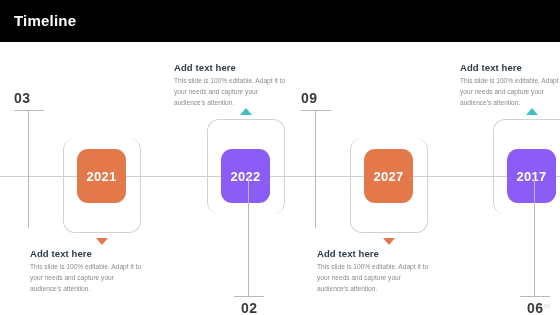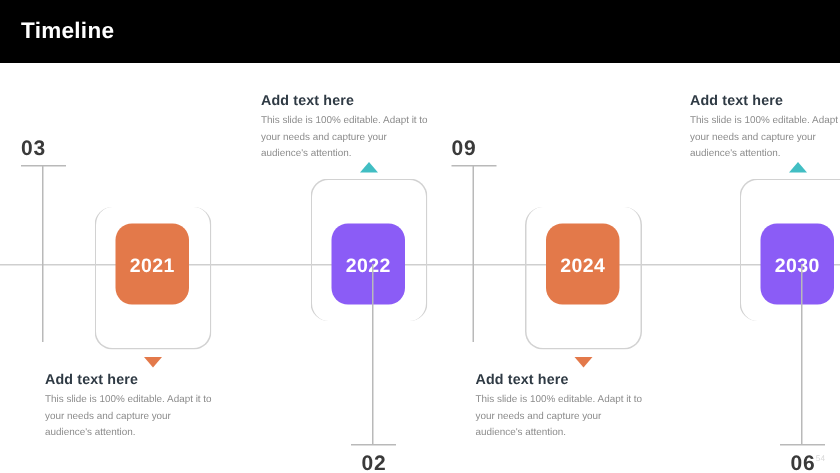--- a/index.html
+++ b/index.html
@@ -221,31 +221,31 @@
     <div class="chip teal">2022</div>
     <div class="tri up"></div>
     <div class="textblock above">
       <div class="tb-title">Add text here</div>
       <div class="tb-body">This slide is 100% editable. Adapt it to your needs and capture your audience's attention.</div>
     </div>
   </div>
 
   <div class="milestone m3">
     <div class="bracket down"></div>
-    <div class="chip orange">2024</div>
+    <div class="chip orange">2027</div>
     <div class="tri down"></div>
     <div class="textblock below">
       <div class="tb-title">Add text here</div>
       <div class="tb-body">This slide is 100% editable. Adapt it to your needs and capture your audience's attention.</div>
     </div>
   </div>
 
   <div class="milestone m4">
     <div class="bracket up"></div>
-    <div class="chip teal">2030</div>
+    <div class="chip teal">2017</div>
     <div class="tri up"></div>
     <div class="textblock above">
       <div class="tb-title">Add text here</div>
       <div class="tb-body">This slide is 100% editable. Adapt it to your needs and capture your audience's attention.</div>
     </div>
   </div>
 
   <div class="marker left-top mk1">
     <div class="marker-num">03</div>
     <div class="marker-tick"></div>

